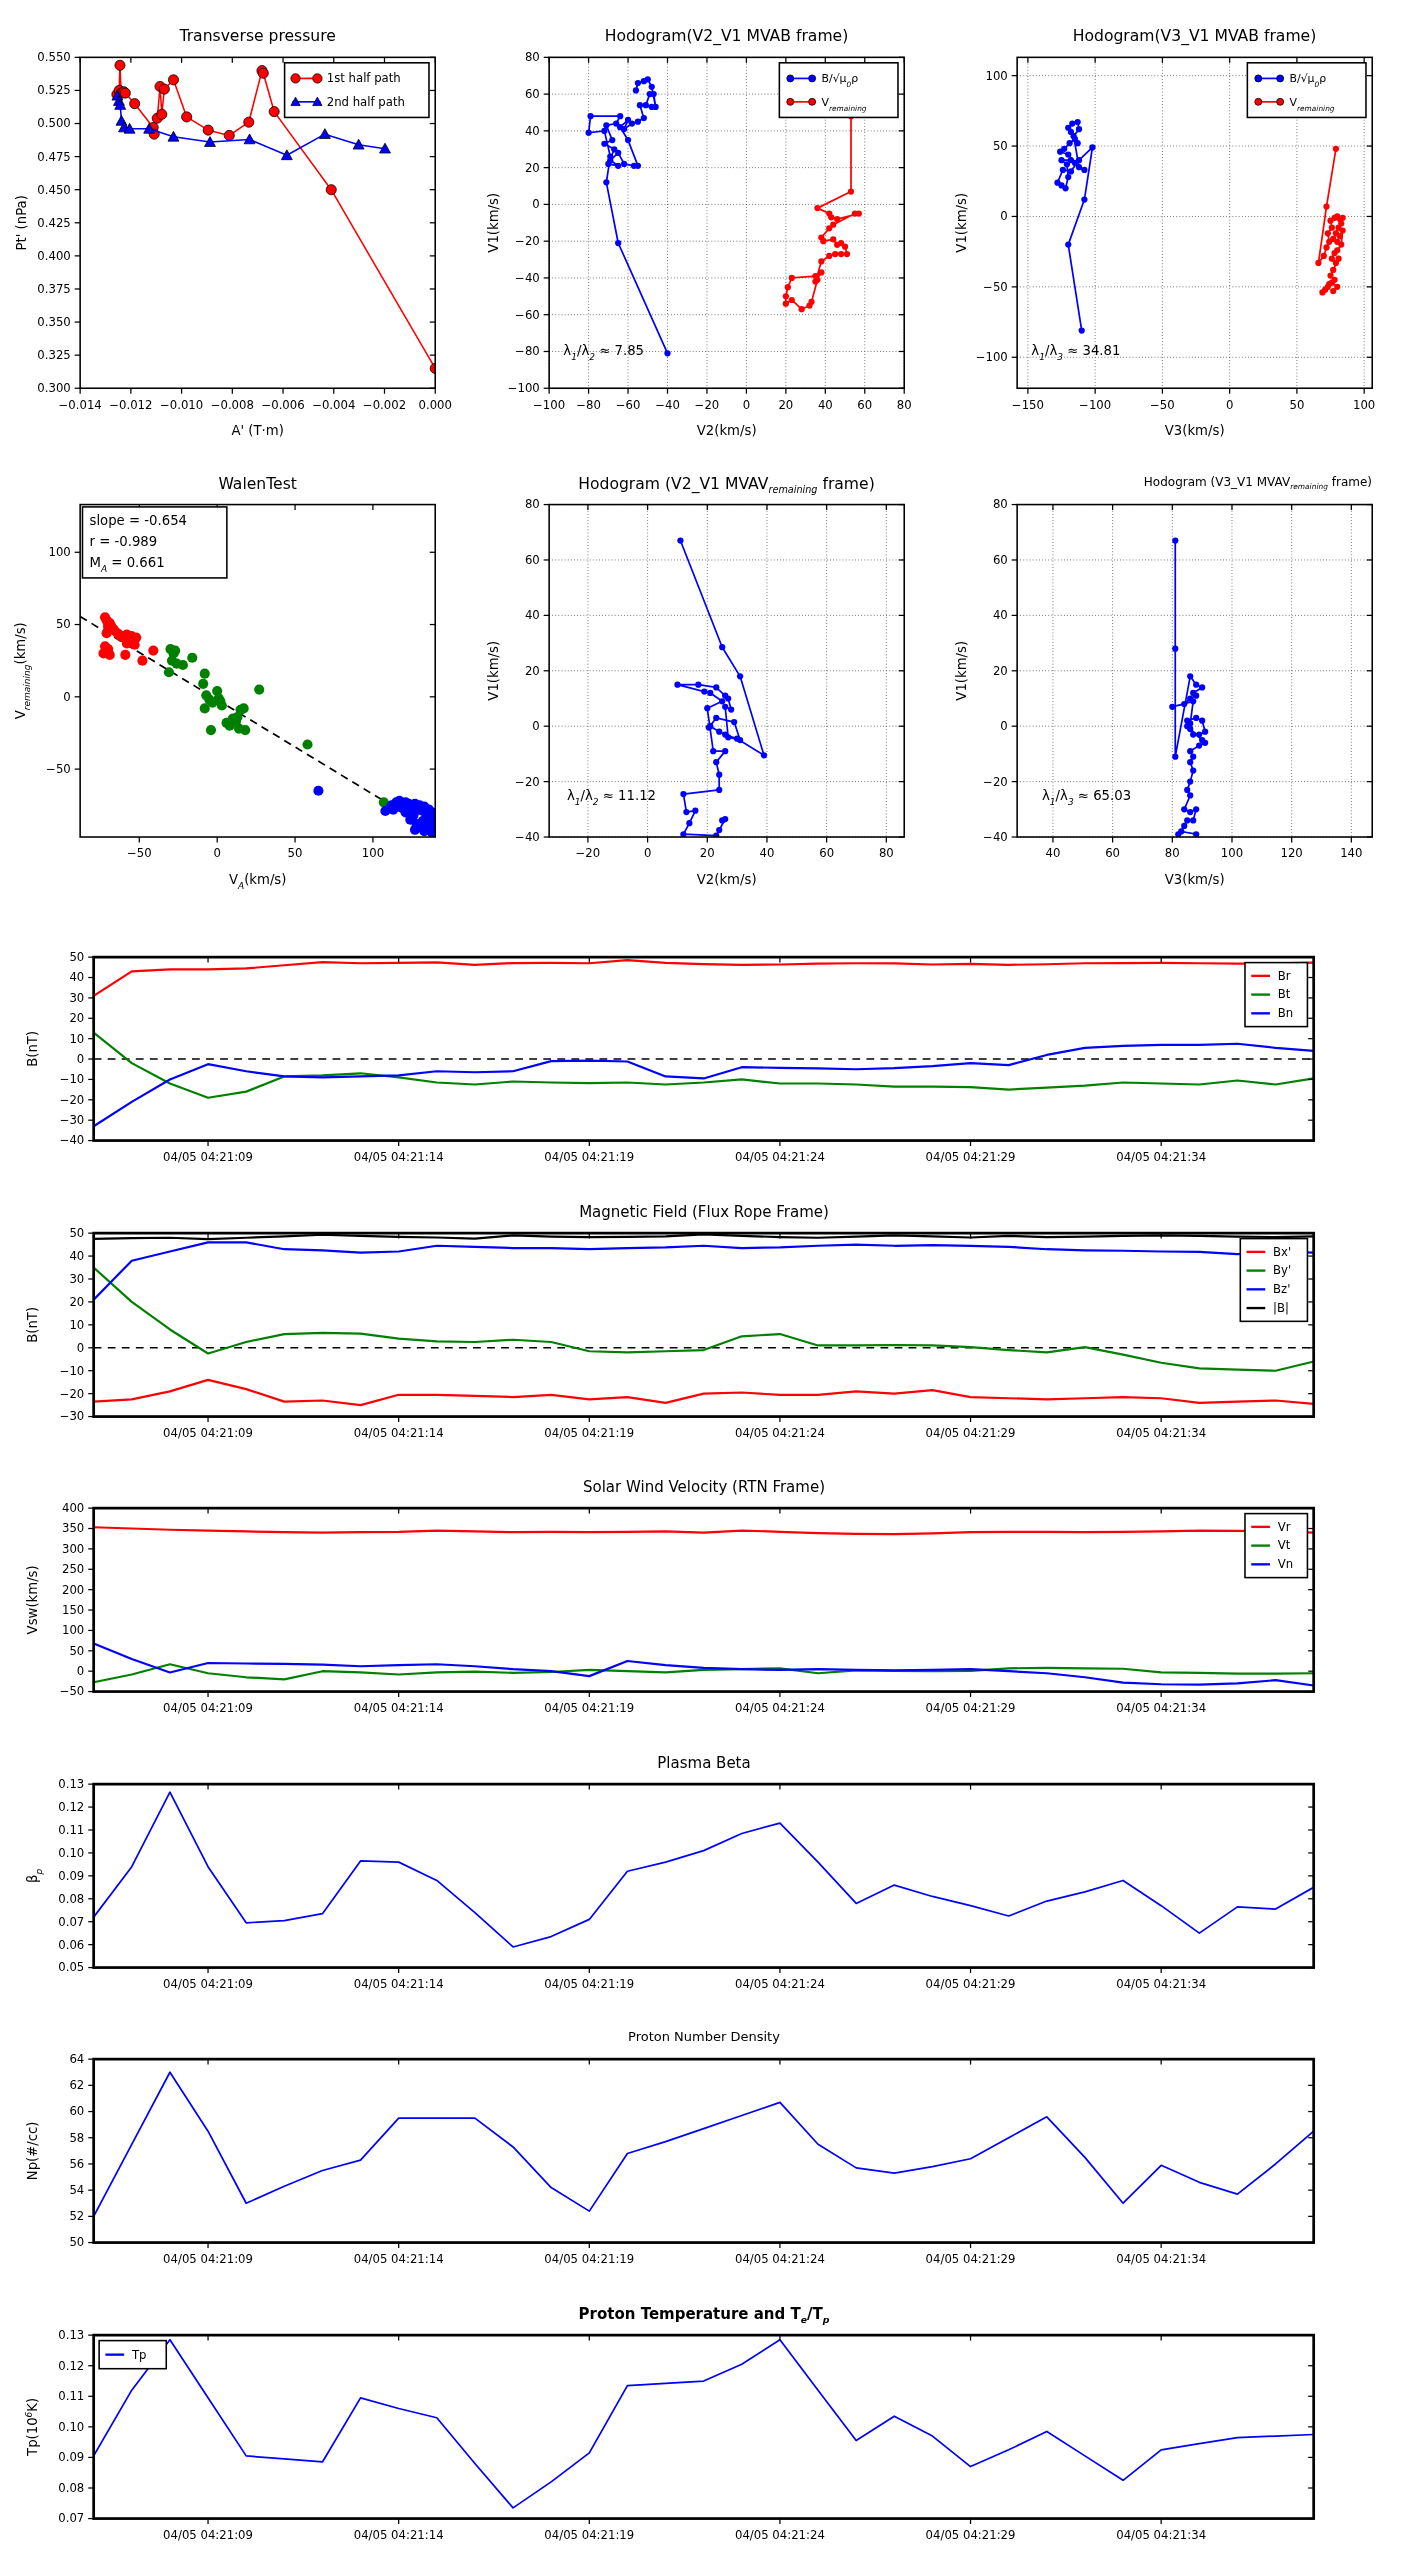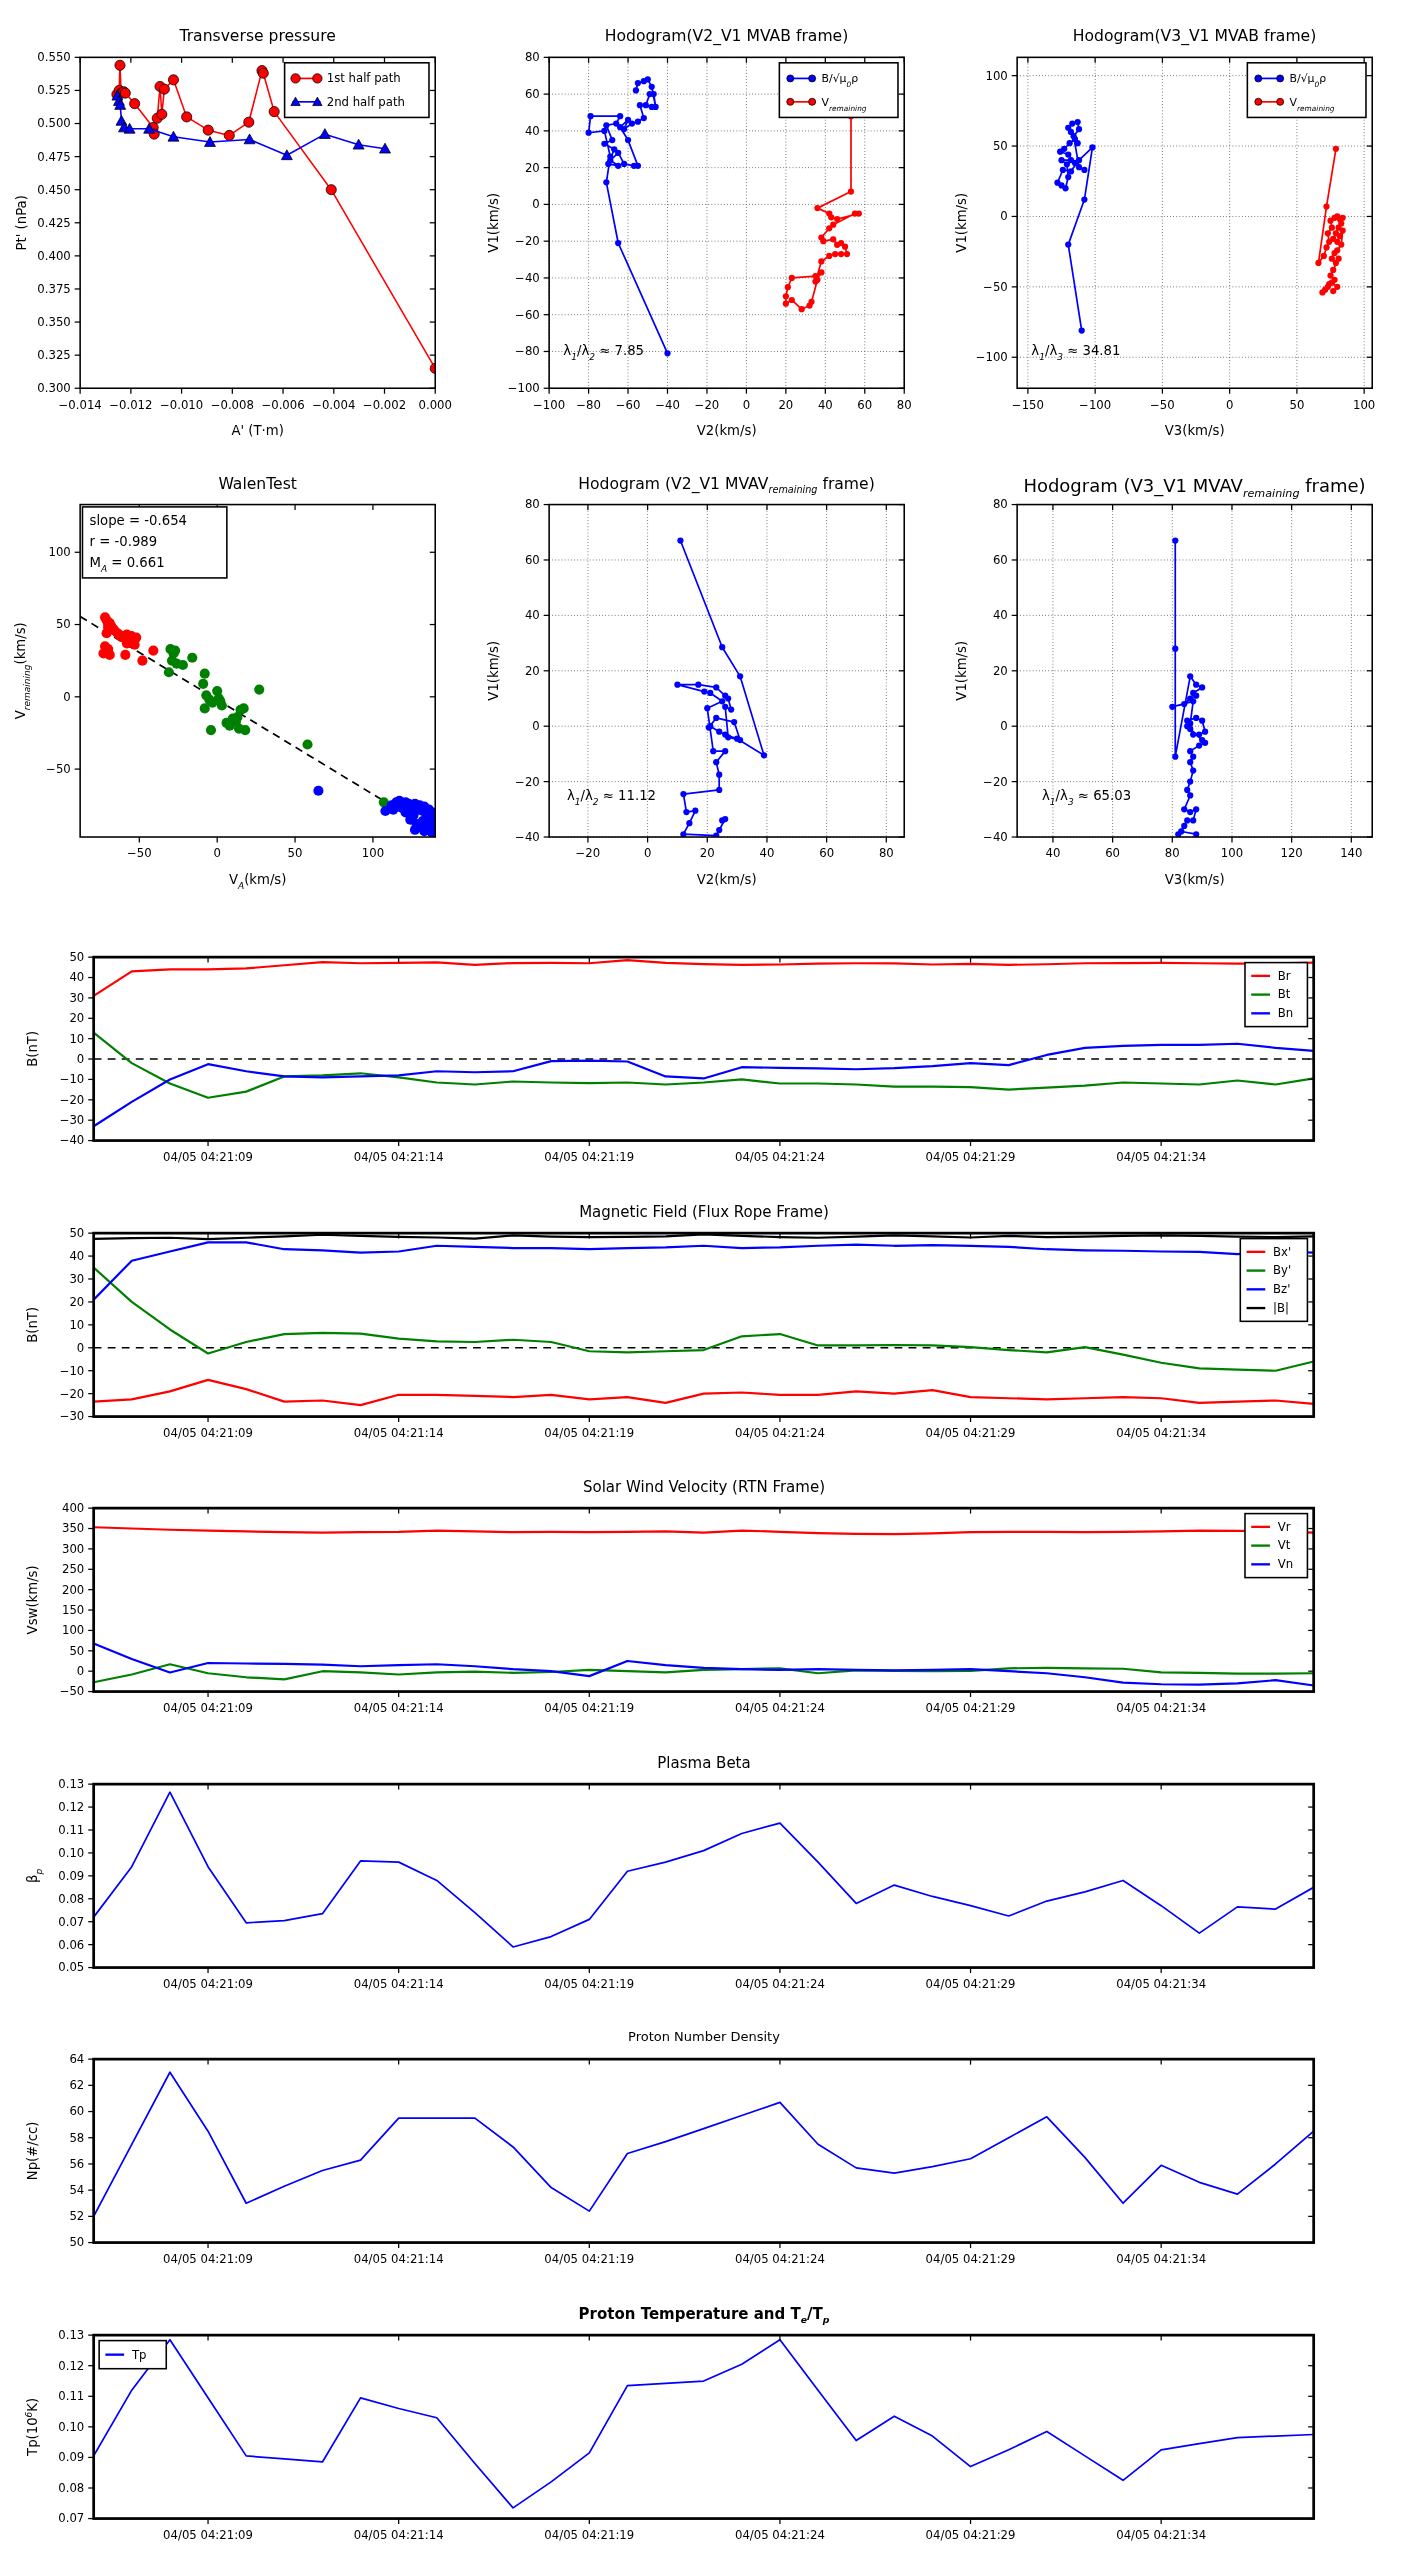--- a/index.html
+++ b/index.html
@@ -748,21 +748,21 @@
           <text x="83" y="205" fill="#000" font-size="15px" text-anchor="end"><tspan>40</tspan></text>
           <text x="83" y="134" fill="#000" font-size="15px" text-anchor="end"><tspan>60</tspan></text>
           <text x="83" y="63" fill="#000" font-size="15px" text-anchor="end"><tspan>80</tspan></text>
         </g>
         <text x="322.5" y="544" fill="#000" font-size="17px" text-anchor="middle"><tspan>V2(km/s)</tspan></text>
         <text x="30" y="271" fill="#000" font-size="17px" text-anchor="middle" transform="rotate(-90 30 271)"><tspan>V1(km/s)</tspan></text>
         <text x="117.75" y="437.14" fill="#000" font-size="17px" text-anchor="start"><tspan>λ</tspan><tspan baseline-shift="sub" font-size="68%" font-style="italic">1</tspan><tspan>/λ</tspan><tspan baseline-shift="sub" font-size="68%" font-style="italic">2</tspan><tspan> ≈ 11.12</tspan></text>
       </svg>
   </div>
   <div class="chart" style="left: 943px; top: 459px; width: 462px; height: 447px;">
-    <div class="chart-title" style="left: 74px; width: 355px; top: 15.6px; font-size: 18px;">Hodogram (V3_V1 MVAV<sub>remaining</sub> frame)</div>
+    <div class="chart-title" style="left: 74px; width: 355px; top: 15.6px; font-size: 12px; text-align: right;">Hodogram (V3_V1 MVAV<sub>remaining</sub> frame)</div>
     <svg class="chart-svg" width="462" height="447" viewBox="0 0 592 572">
         <g stroke="#000" stroke-width="1" stroke-dasharray="1,3" opacity="0.85">
           <line x1="140.88235294117646" y1="58" x2="140.88235294117646" y2="484"></line>
           <line x1="217.35294117647058" y1="58" x2="217.35294117647058" y2="484"></line>
           <line x1="293.8235294117647" y1="58" x2="293.8235294117647" y2="484"></line>
           <line x1="370.2941176470588" y1="58" x2="370.2941176470588" y2="484"></line>
           <line x1="446.7647058823529" y1="58" x2="446.7647058823529" y2="484"></line>
           <line x1="523.2352941176471" y1="58" x2="523.2352941176471" y2="484"></line>
           <line x1="95" y1="484" x2="550" y2="484"></line>
           <line x1="95" y1="413" x2="550" y2="413"></line>

